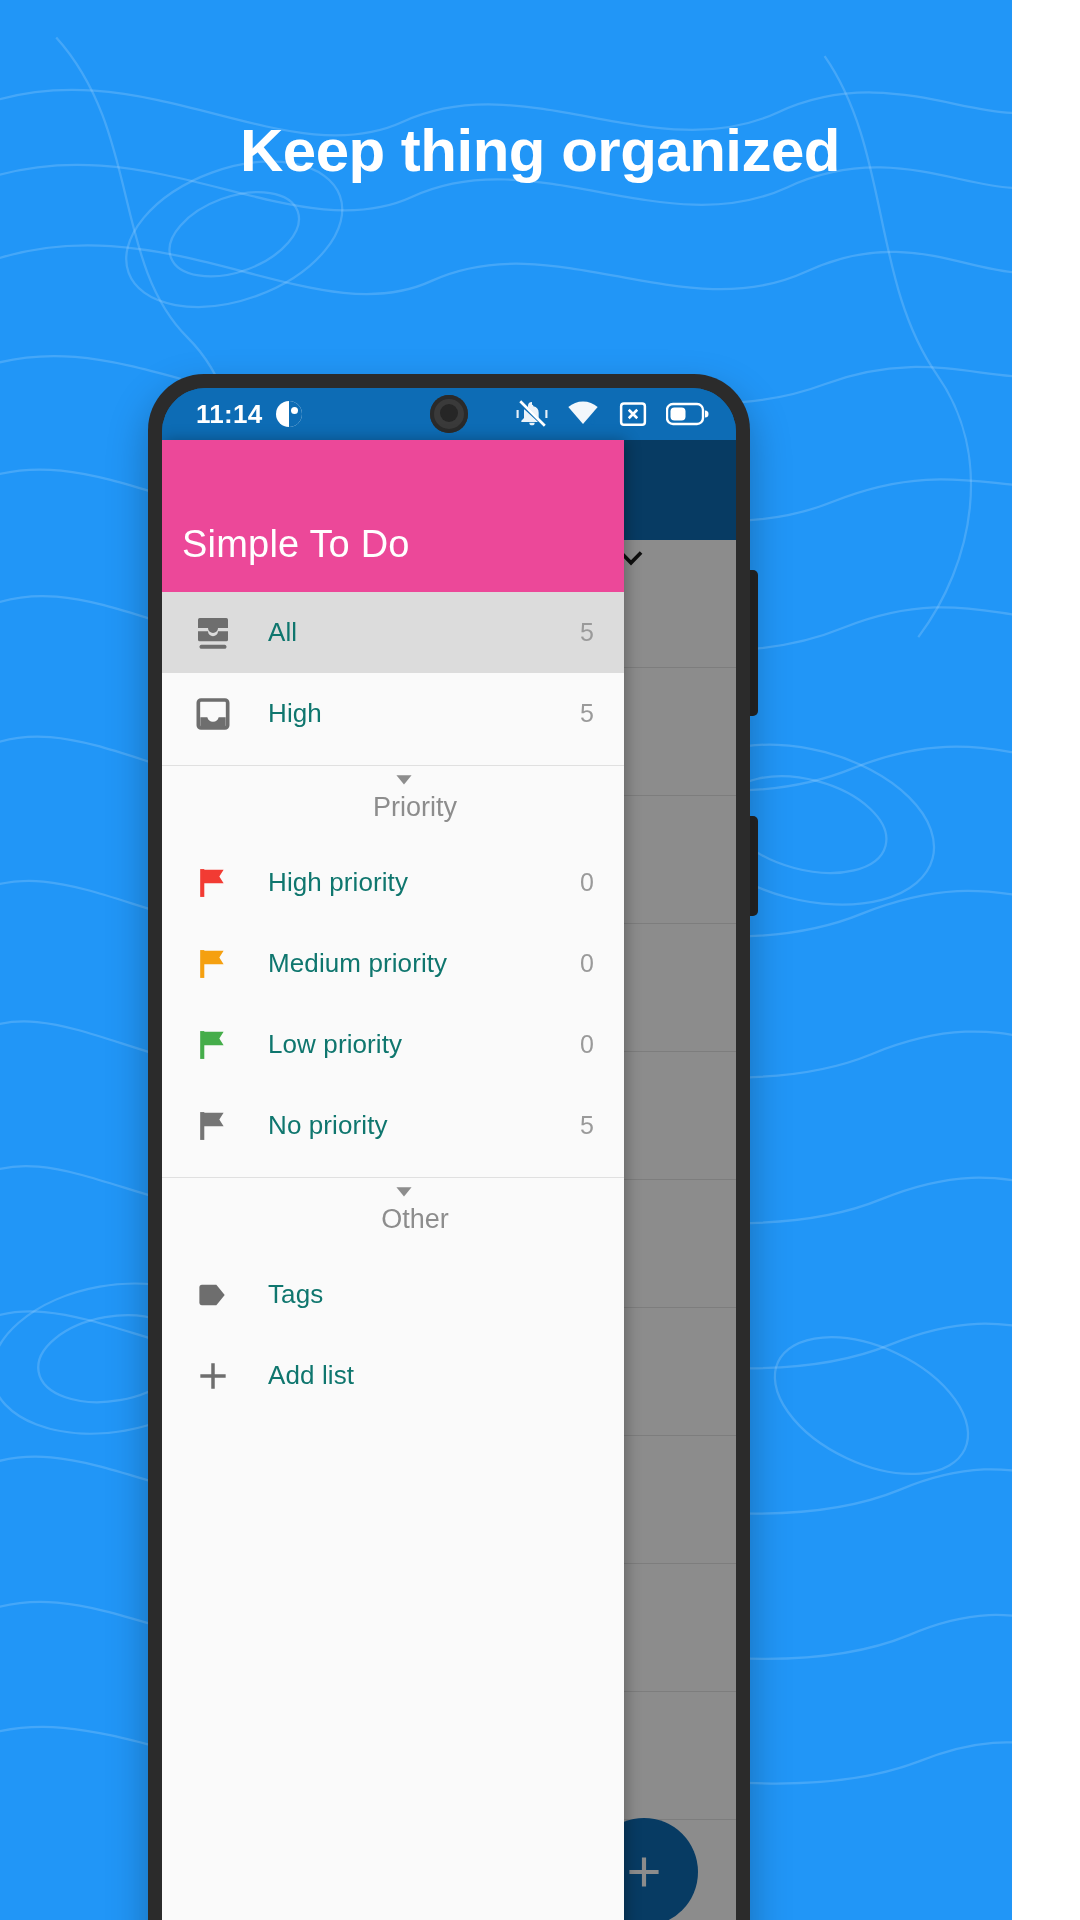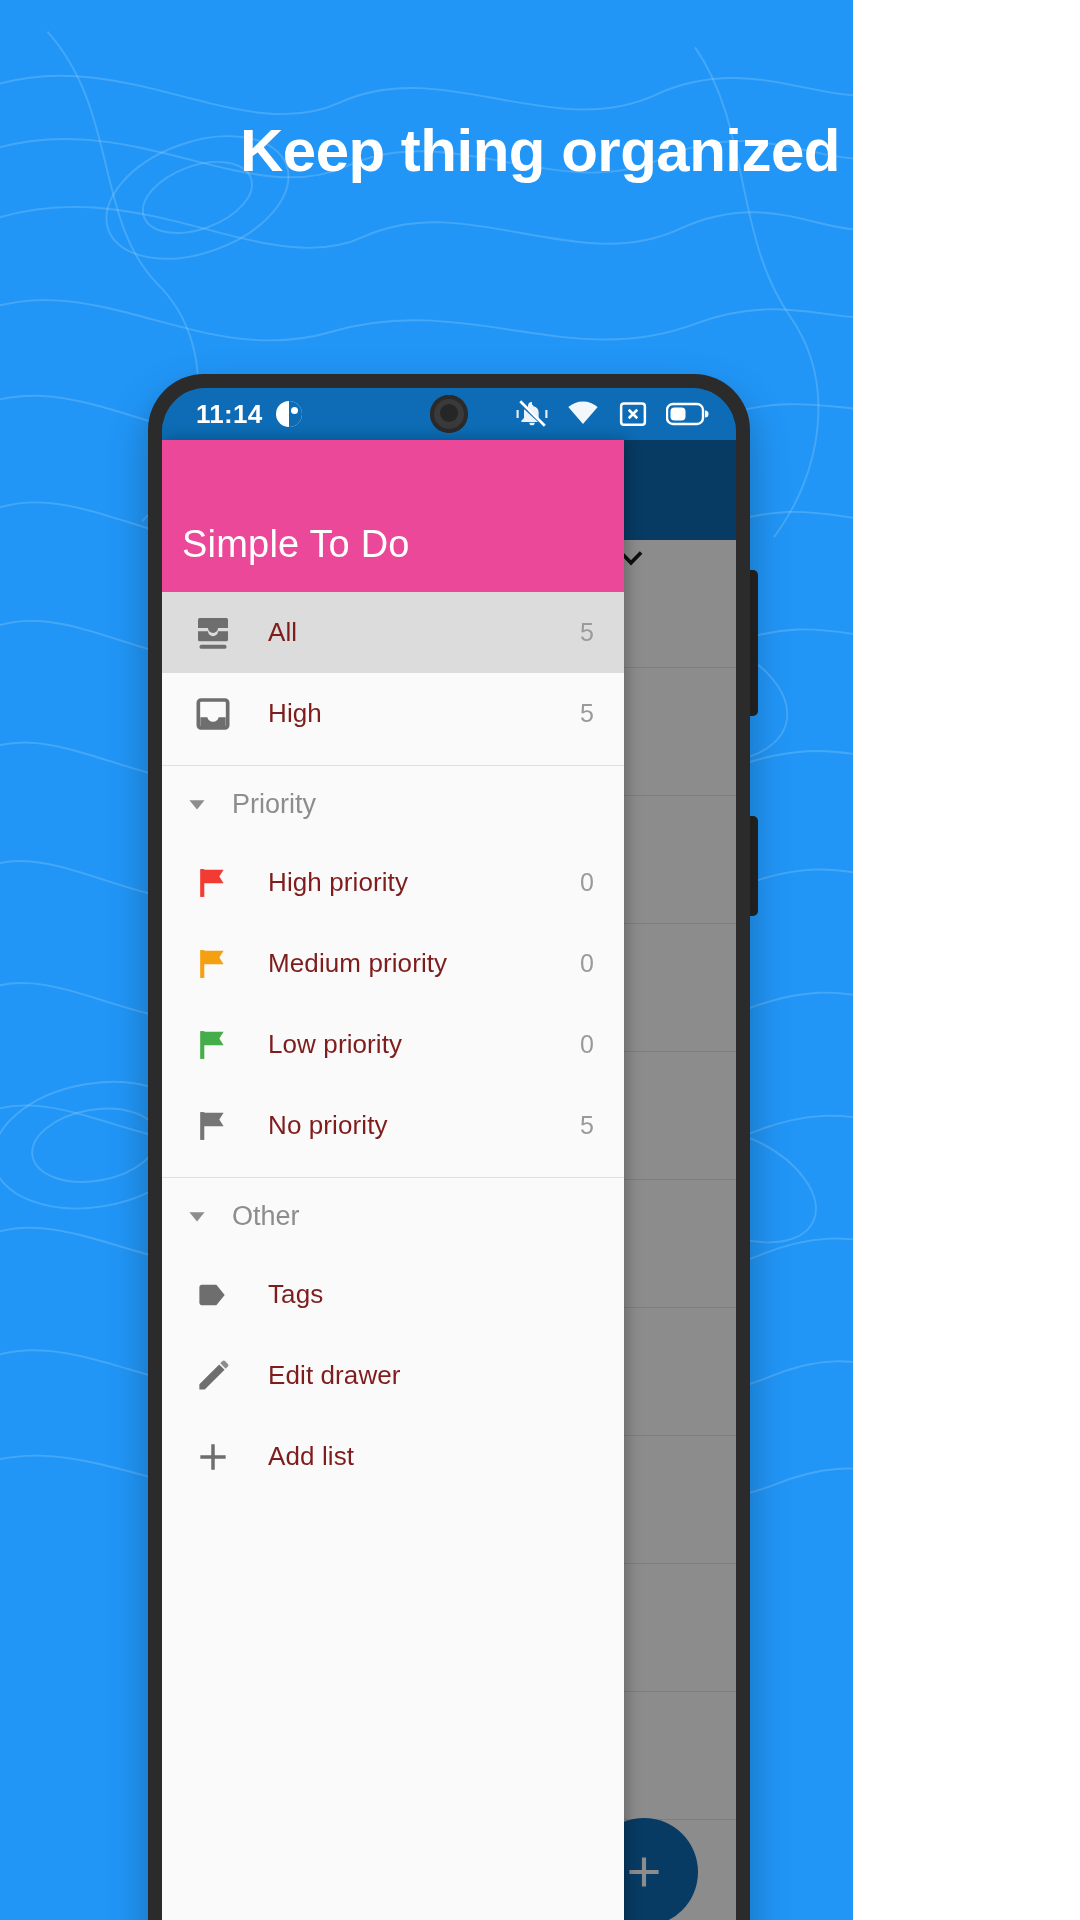--- a/index.html
+++ b/index.html
@@ -5,21 +5,21 @@
   * { margin:0; padding:0; box-sizing:border-box; }
   html, body {
     width:1080px; height:1920px;
     overflow:hidden;
     font-family:"Liberation Sans", sans-serif;
   }
 
   
   #page {
     position:relative;
-    width:853px; height:1920px;
+    width:1012px; height:1920px;
     background:#2196f7;
     overflow:hidden;
   }
   #topo {
     position:absolute; inset:0;
     opacity:.55;
   }
 
   
   #headline {
@@ -181,38 +181,39 @@
   }
   .d-item.selected { background:#dcdcdc; }
   .d-icon {
     width:46px; height:46px;
     display:flex; align-items:center; justify-content:center;
     flex:0 0 auto;
   }
   .d-label {
     margin-left:32px;
     font-size:26px;
-    color:#7f1d1d;
+    color:#0f766e;
     letter-spacing:.1px;
   }
   .d-count {
     margin-left:auto;
     font-size:25px;
     color:#9a9a9a;
   }
 
   .d-divider {
     height:1px;
     background:#e0e0e0;
     margin:11px 0 0 0;
   }
   .d-section {
     display:flex; align-items:center;
     height:76px;
     padding-left:22px;
+    flex-direction:column;
   }
   .d-section .caret { width:26px; height:26px; flex:0 0 auto; }
   .d-section .sec-label {
     margin-left:22px;
     font-size:27px;
     color:#8d8d8d;
   }
 </style>
 </head>
 <body>
@@ -412,29 +413,20 @@
 
           <div class="d-item">
             <span class="d-icon">
               <svg width="38" height="38" viewBox="0 0 24 24">
                 <path d="M3.4 7.2a1.6 1.6 0 0 1 1.6-1.6h9.1l5.3 6.4-5.3 6.4H5a1.6 1.6 0 0 1-1.6-1.6z" fill="#6e6e6e"></path>
               </svg>
             </span>
             <span class="d-label">Tags</span>
           </div>
 
-          <div class="d-item">
-            <span class="d-icon">
-              <svg width="38" height="38" viewBox="0 0 24 24">
-                <path d="M3.4 17.2 15.9 4.7l3.4 3.4L6.8 20.6H3.4z" fill="#6e6e6e"></path>
-                <path d="M16.6 4 18 2.6a1.1 1.1 0 0 1 1.6 0l1.8 1.8a1.1 1.1 0 0 1 0 1.6L20 7.4z" fill="#8d8d8d"></path>
-              </svg>
-            </span>
-            <span class="d-label">Edit drawer</span>
-          </div>
 
           <div class="d-item">
             <span class="d-icon">
               <svg width="38" height="38" viewBox="0 0 24 24">
                 <path d="M12 4v16M4 12h16" stroke="#6e6e6e" stroke-width="2.2" fill="none"></path>
               </svg>
             </span>
             <span class="d-label">Add list</span>
           </div>
 

